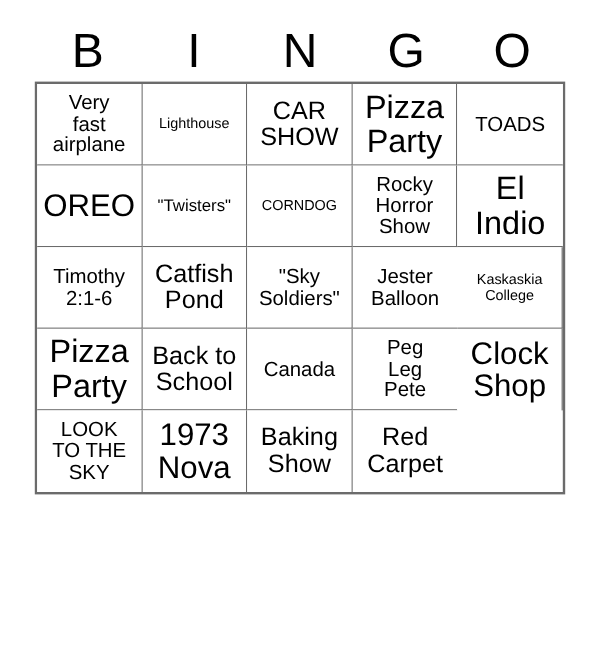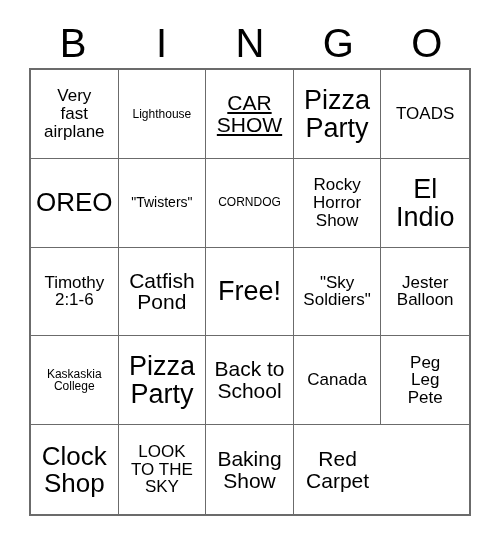--- a/index.html
+++ b/index.html
@@ -42,21 +42,21 @@
     letter-spacing: 0;
     color: #000000;
   }
 
   
   #grid {
     position: absolute;
     left: 29px;
     top: 68px;
     width: 442px;
-    height: 448px;
+    height: 344px;
     box-sizing: border-box;
     border: 2px solid #6b6b6b;
     display: grid;
     grid-template-columns: repeat(5, 1fr);
     grid-template-rows: repeat(5, 1fr);
     background: #ffffff;
   }
 
   .cell {
     box-sizing: border-box;
@@ -105,21 +105,21 @@
   <div id="grid" style="background: rgb(255, 255, 255); border-color: rgb(107, 107, 107);">
 
     <div class="cell" style="border-right-color: rgb(107, 107, 107); border-bottom-color: rgb(107, 107, 107);">
         <span class="cell-text sz-md">Very
 fast
 airplane</span>
       </div>
     <div class="cell" style="border-right-color: rgb(107, 107, 107); border-bottom-color: rgb(107, 107, 107);">
         <span class="cell-text sz-xs">Lighthouse</span>
       </div>
-    <div class="cell" style="border-right-color: rgb(107, 107, 107); border-bottom-color: rgb(107, 107, 107); text-decoration: underline;">
+    <div class="cell" style="border-right-color: rgb(107, 107, 107); border-bottom-color: rgb(107, 107, 107);">
         <span class="cell-text sz-lg">CAR
 SHOW</span>
       </div>
     <div class="cell" style="border-right-color: rgb(107, 107, 107); border-bottom-color: rgb(107, 107, 107);">
         <span class="cell-text sz-xxl">Pizza
 Party</span>
       </div>
     <div class="cell col-last" style="border-right-color: rgb(107, 107, 107); border-bottom-color: rgb(107, 107, 107);">
         <span class="cell-text sz-md">TOADS</span>
       </div>
@@ -145,23 +145,20 @@
 
     <div class="cell" style="border-right-color: rgb(107, 107, 107); border-bottom-color: rgb(107, 107, 107);">
         <span class="cell-text sz-md">Timothy
 2:1-6</span>
       </div>
     <div class="cell" style="border-right-color: rgb(107, 107, 107); border-bottom-color: rgb(107, 107, 107);">
         <span class="cell-text sz-lg">Catfish
 Pond</span>
       </div>
     <div class="cell" style="border-right-color: rgb(107, 107, 107); border-bottom-color: rgb(107, 107, 107);">
-        <span class="cell-text sz-xxl">Free!</span>
-      </div>
-    <div class="cell" style="border-right-color: rgb(107, 107, 107); border-bottom-color: rgb(107, 107, 107);">
         <span class="cell-text sz-md">"Sky
 Soldiers"</span>
       </div>
     <div class="cell col-last" style="border-right-color: rgb(107, 107, 107); border-bottom-color: rgb(107, 107, 107);">
         <span class="cell-text sz-md">Jester
 Balloon</span>
       </div>
 
     <div class="cell" style="border-right-color: rgb(107, 107, 107); border-bottom-color: rgb(107, 107, 107);">
         <span class="cell-text sz-xs">Kaskaskia
@@ -187,20 +184,24 @@
     <div class="cell row-last" style="border-right-color: rgb(107, 107, 107); border-bottom-color: rgb(107, 107, 107);">
         <span class="cell-text sz-xl">Clock
 Shop</span>
       </div>
     <div class="cell row-last" style="border-right-color: rgb(107, 107, 107); border-bottom-color: rgb(107, 107, 107);">
         <span class="cell-text sz-md">LOOK
 TO THE
 SKY</span>
       </div>
     <div class="cell row-last" style="border-right-color: rgb(107, 107, 107); border-bottom-color: rgb(107, 107, 107);">
+        <span class="cell-text sz-xl">1973
+Nova</span>
+      </div>
+    <div class="cell row-last" style="border-right-color: rgb(107, 107, 107); border-bottom-color: rgb(107, 107, 107);">
         <span class="cell-text sz-lg">Baking
 Show</span>
       </div>
     <div class="cell col-last row-last" style="border-right-color: rgb(107, 107, 107); border-bottom-color: rgb(107, 107, 107);">
         <span class="cell-text sz-lg">Red
 Carpet</span>
       </div>
   </div>
 
 </div>

